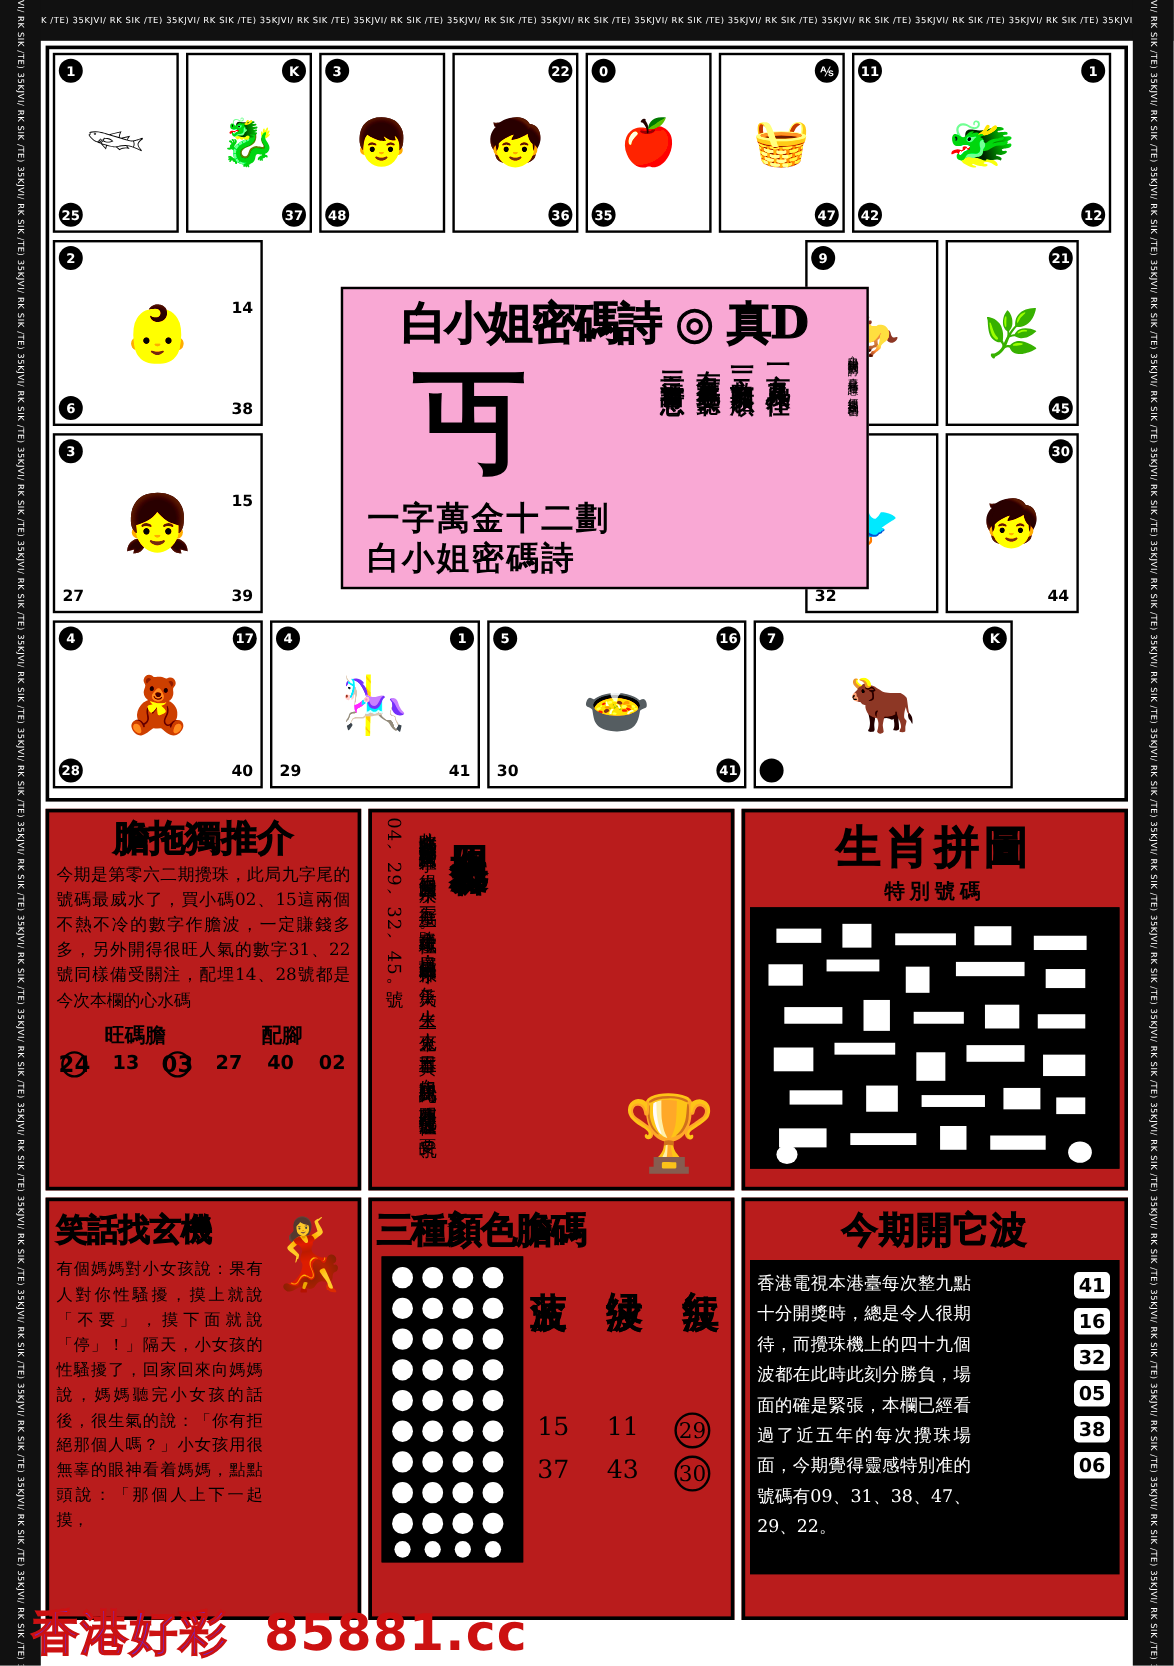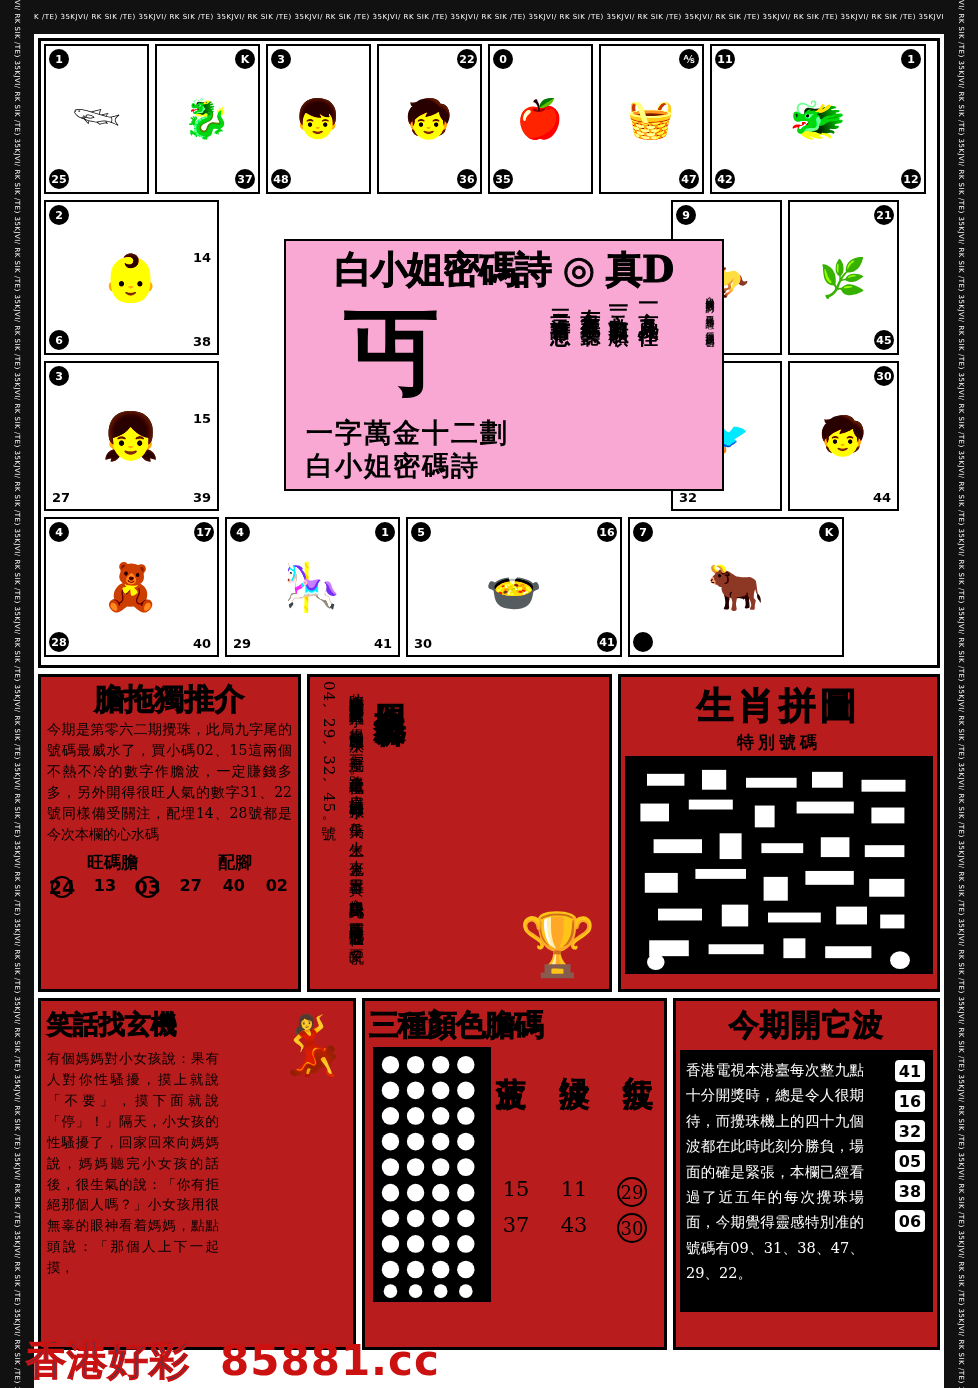--- a/index.html
+++ b/index.html
@@ -199,21 +199,21 @@
   .sp-big { font-size:37px; letter-spacing:4px; -webkit-text-stroke:1px #000; }
   .sp-art {
     margin-top:2px; height:218px;
     background:#000;
     position:relative;
     overflow:hidden;
   }
 
   
   .bot-row { display:flex; gap:6px; margin-top:6px; height:352px; }
-  .p-joke { width:318px; padding:6px; position:relative; }
+  .p-joke { width:263px; padding:6px; position:relative; }
   .joke-title {
     font-family:"DejaVu Serif",serif;
     font-size:26px; font-weight:bold;
     -webkit-text-stroke:1px #000;
   }
   .joke-body {
     font-size:13.5px; line-height:1.55;
     font-family:"DejaVu Serif",serif;
     text-align:justify;
     margin-top:6px;
@@ -290,21 +290,21 @@
 
   
   .footer {
     position:absolute;
     left:0; bottom:0; width:978px; height:56px;
     display:flex; align-items:center;
     padding-left:26px;
     gap:30px;
   }
   .f-red {
-    color:#0c4a6e;
+    color:#6d28d9;
     font-family:"DejaVu Serif",serif;
     font-size:40px; font-weight:bold;
     letter-spacing:1px;
     -webkit-text-stroke:1px #cc1111;
   }
   .f-url {
     color:#cc1111;
     font-family:"DejaVu Sans",sans-serif;
     font-size:42px; font-weight:bold;
     letter-spacing:1px;

